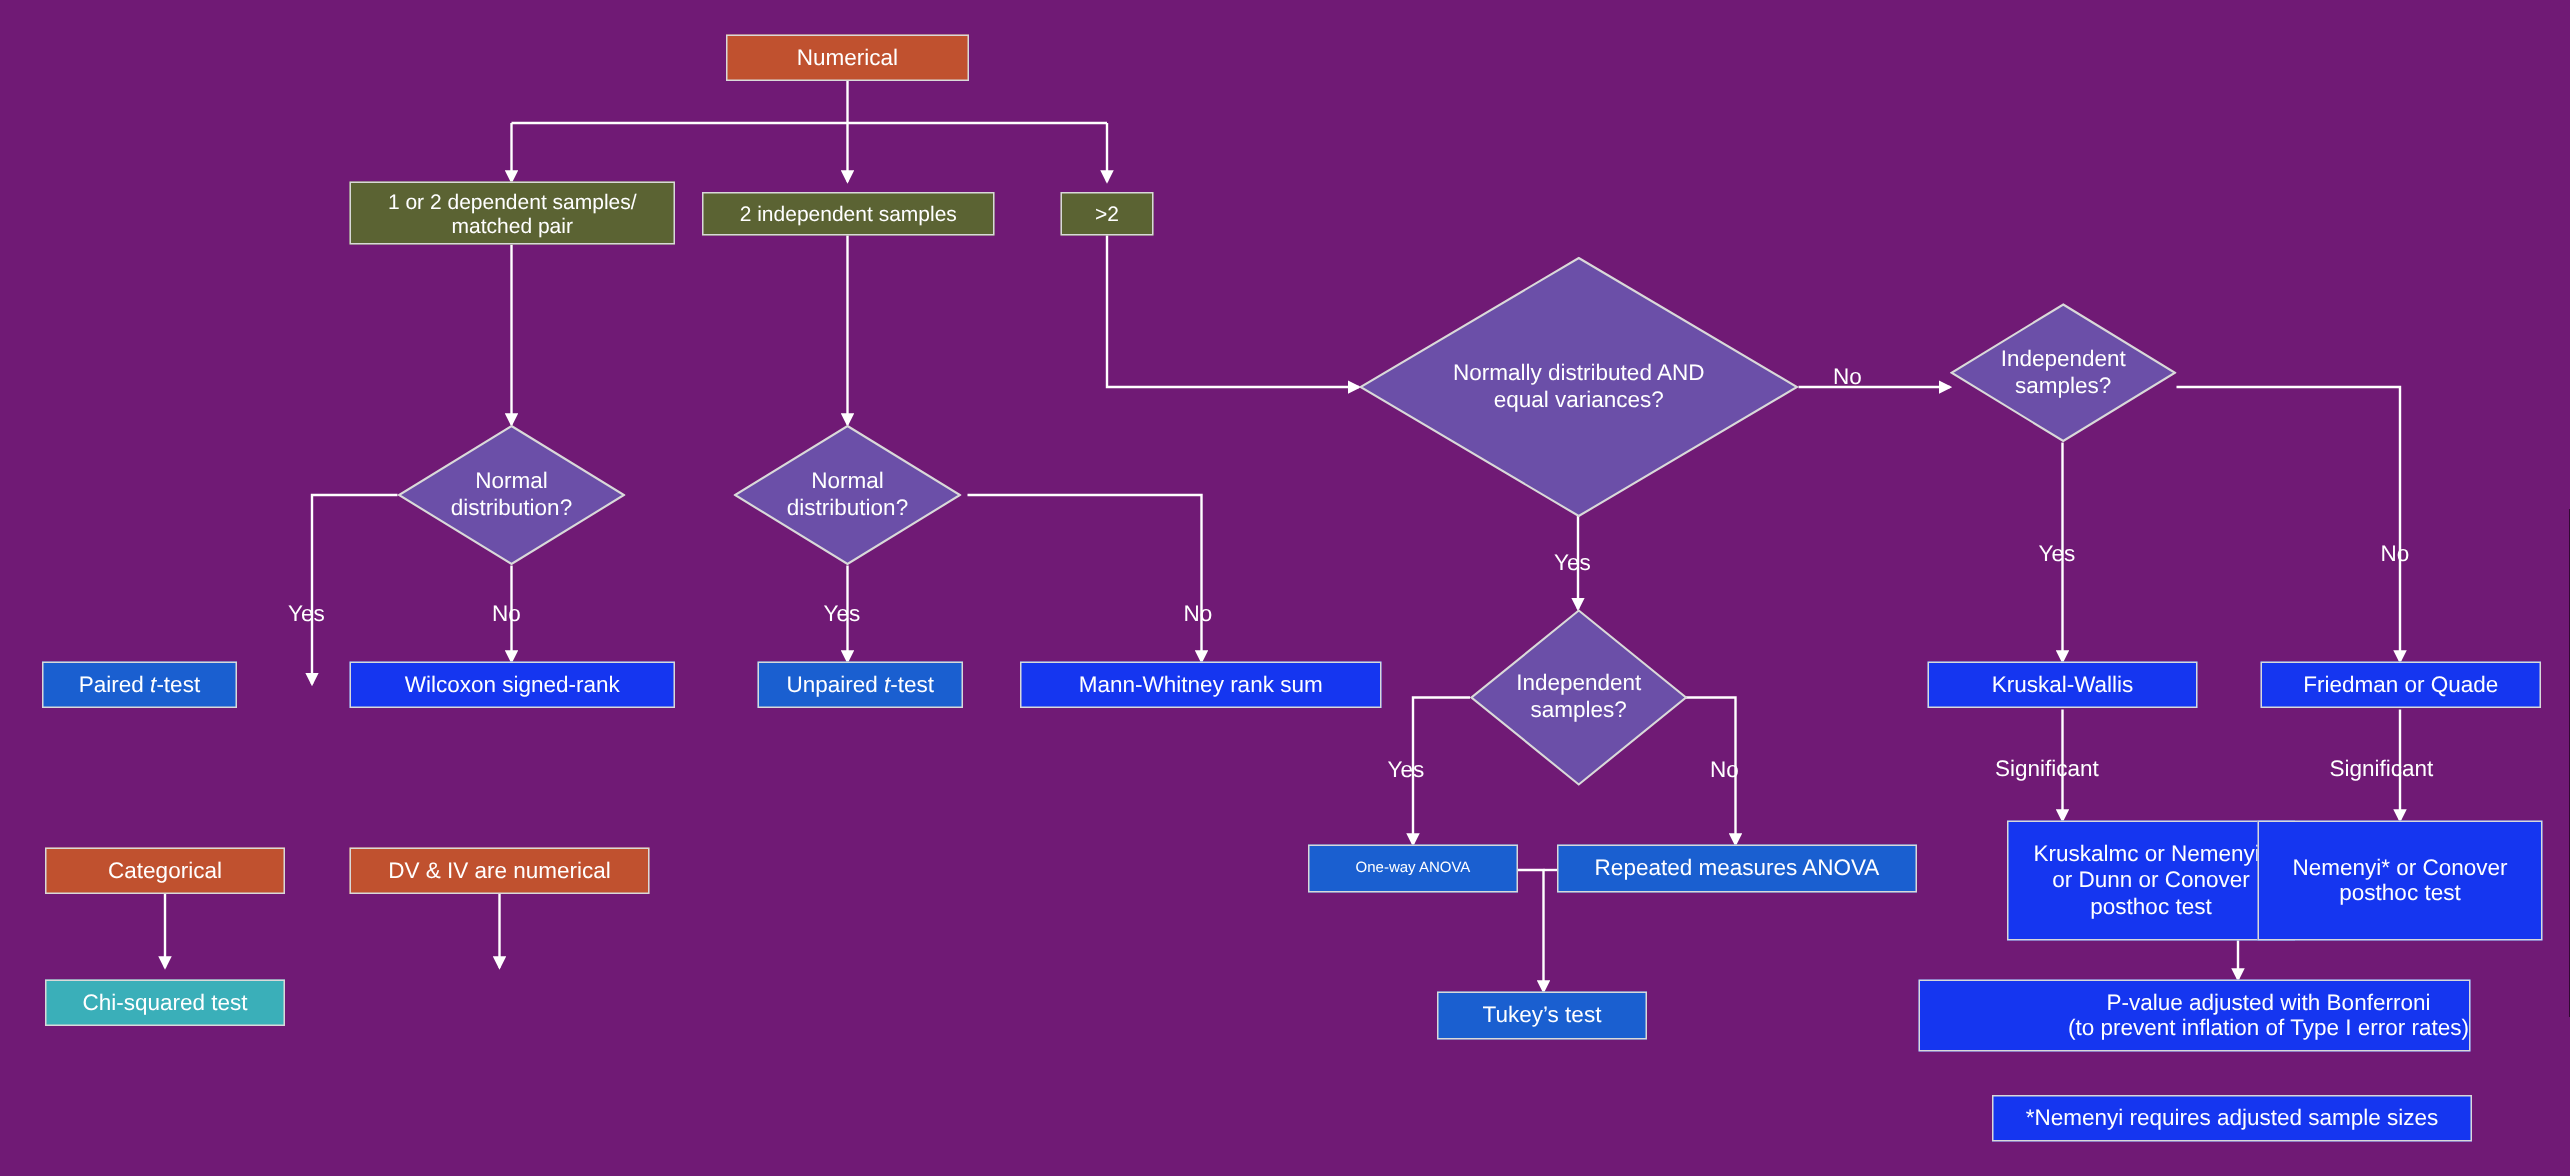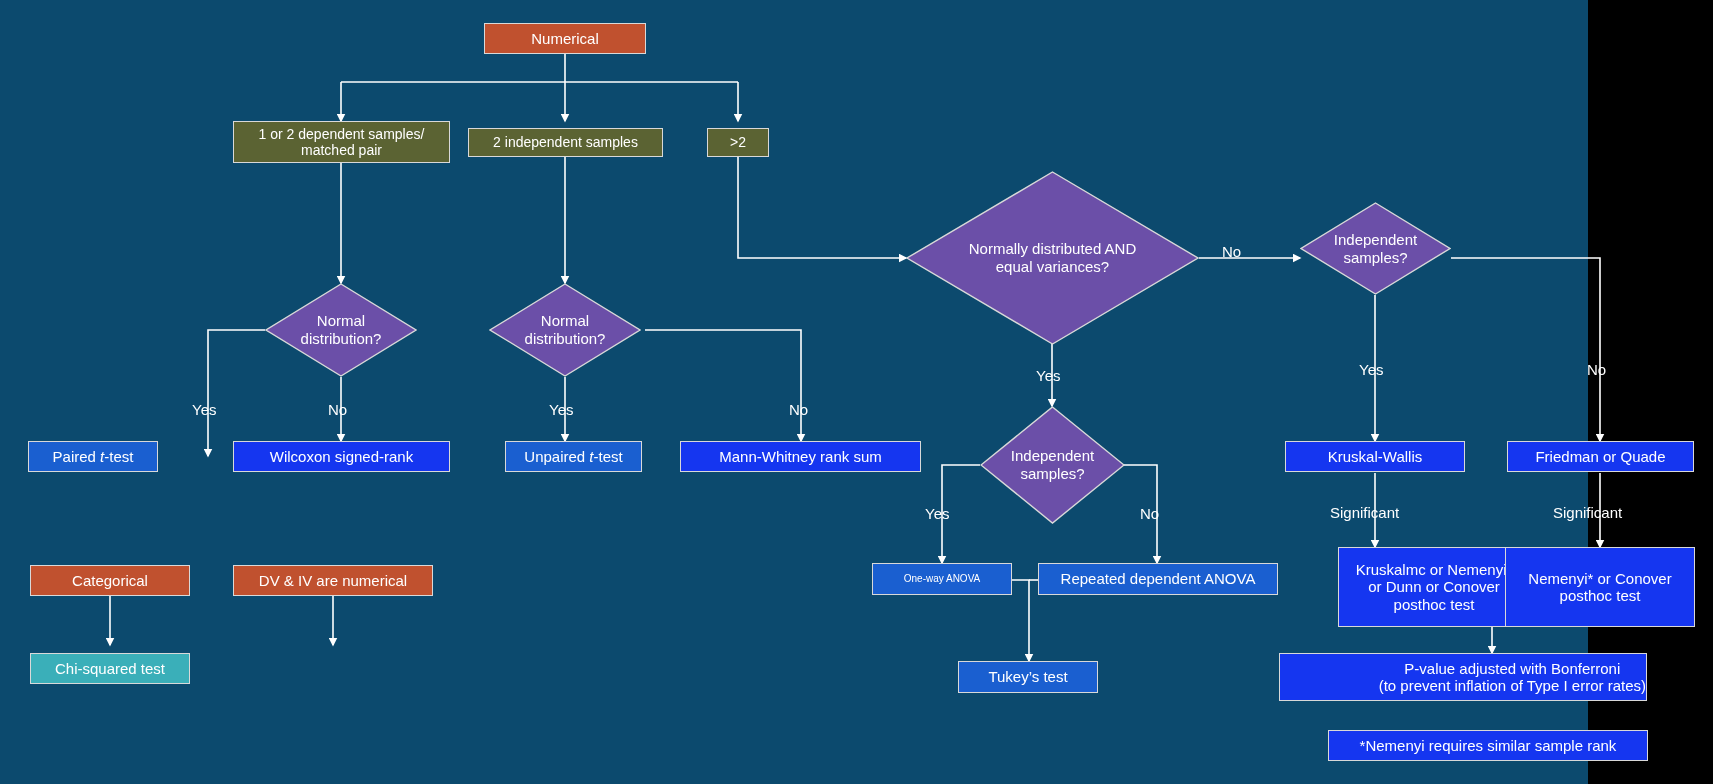--- a/index.html
+++ b/index.html
@@ -5,23 +5,23 @@
   * { box-sizing: border-box; margin: 0; padding: 0; }
   html, body {
     background: #000000;
     width: 1713px;
     height: 784px;
     overflow: hidden;
     font-family: "Liberation Sans", sans-serif;
   }
   #stage {
     position: relative;
-    width: 1588px;
+    width: 1713px;
     height: 784px;
-    background: #0c4a6e;
+    background: #701a75;
   }
   svg.edges {
     position: absolute;
     left: 0; top: 0;
     width: 1713px; height: 784px;
     pointer-events: none;
   }
   .node {
     position: absolute;
     display: flex;
@@ -215,21 +215,21 @@
 
   <div class="node rect-blue-b" style="left:1507px; top:441px; width:187px; height:31px; font-size:15px;">
     <span>Friedman or Quade</span>
   </div>
 
   <div class="node rect-blue" style="left:872px; top:563px; width:140px; height:32px; font-size:10px;">
     <span>One-way ANOVA</span>
   </div>
 
   <div class="node rect-blue" style="left:1038px; top:563px; width:240px; height:32px; font-size:15px;">
-    <span>Repeated dependent ANOVA</span>
+    <span>Repeated measures ANOVA</span>
   </div>
 
   <div class="node rect-blue" style="left:958px; top:661px; width:140px; height:32px; font-size:15px;">
     <span>Tukey’s test</span>
   </div>
 
   <div class="node rect-blue-b" style="left:1338px; top:547px; width:192px; height:80px; font-size:15px;">
     <span>Kruskalmc or Nemenyi*
 or Dunn or Conover
 posthoc test</span>
@@ -239,21 +239,21 @@
     <span>Nemenyi* or Conover
 posthoc test</span>
   </div>
 
   <div class="node rect-blue-b" style="left:1279px; top:653px; width:368px; height:48px; font-size:15px;justify-content:flex-end;">
     <span>P-value adjusted with Bonferroni
 (to prevent inflation of Type I error rates)</span>
   </div>
 
   <div class="node rect-blue-b" style="left:1328px; top:730px; width:320px; height:31px; font-size:15px;">
-    <span>*Nemenyi requires similar sample rank</span>
+    <span>*Nemenyi requires adjusted sample sizes</span>
   </div>
 
   <div class="node rect-orange" style="left:30px; top:565px; width:160px; height:31px; font-size:15px;">
     <span>Categorical</span>
   </div>
 
   <div class="node rect-orange" style="left:233px; top:565px; width:200px; height:31px; font-size:15px;text-align:right;">
     <span>DV &amp; IV are numerical</span>
   </div>
 

